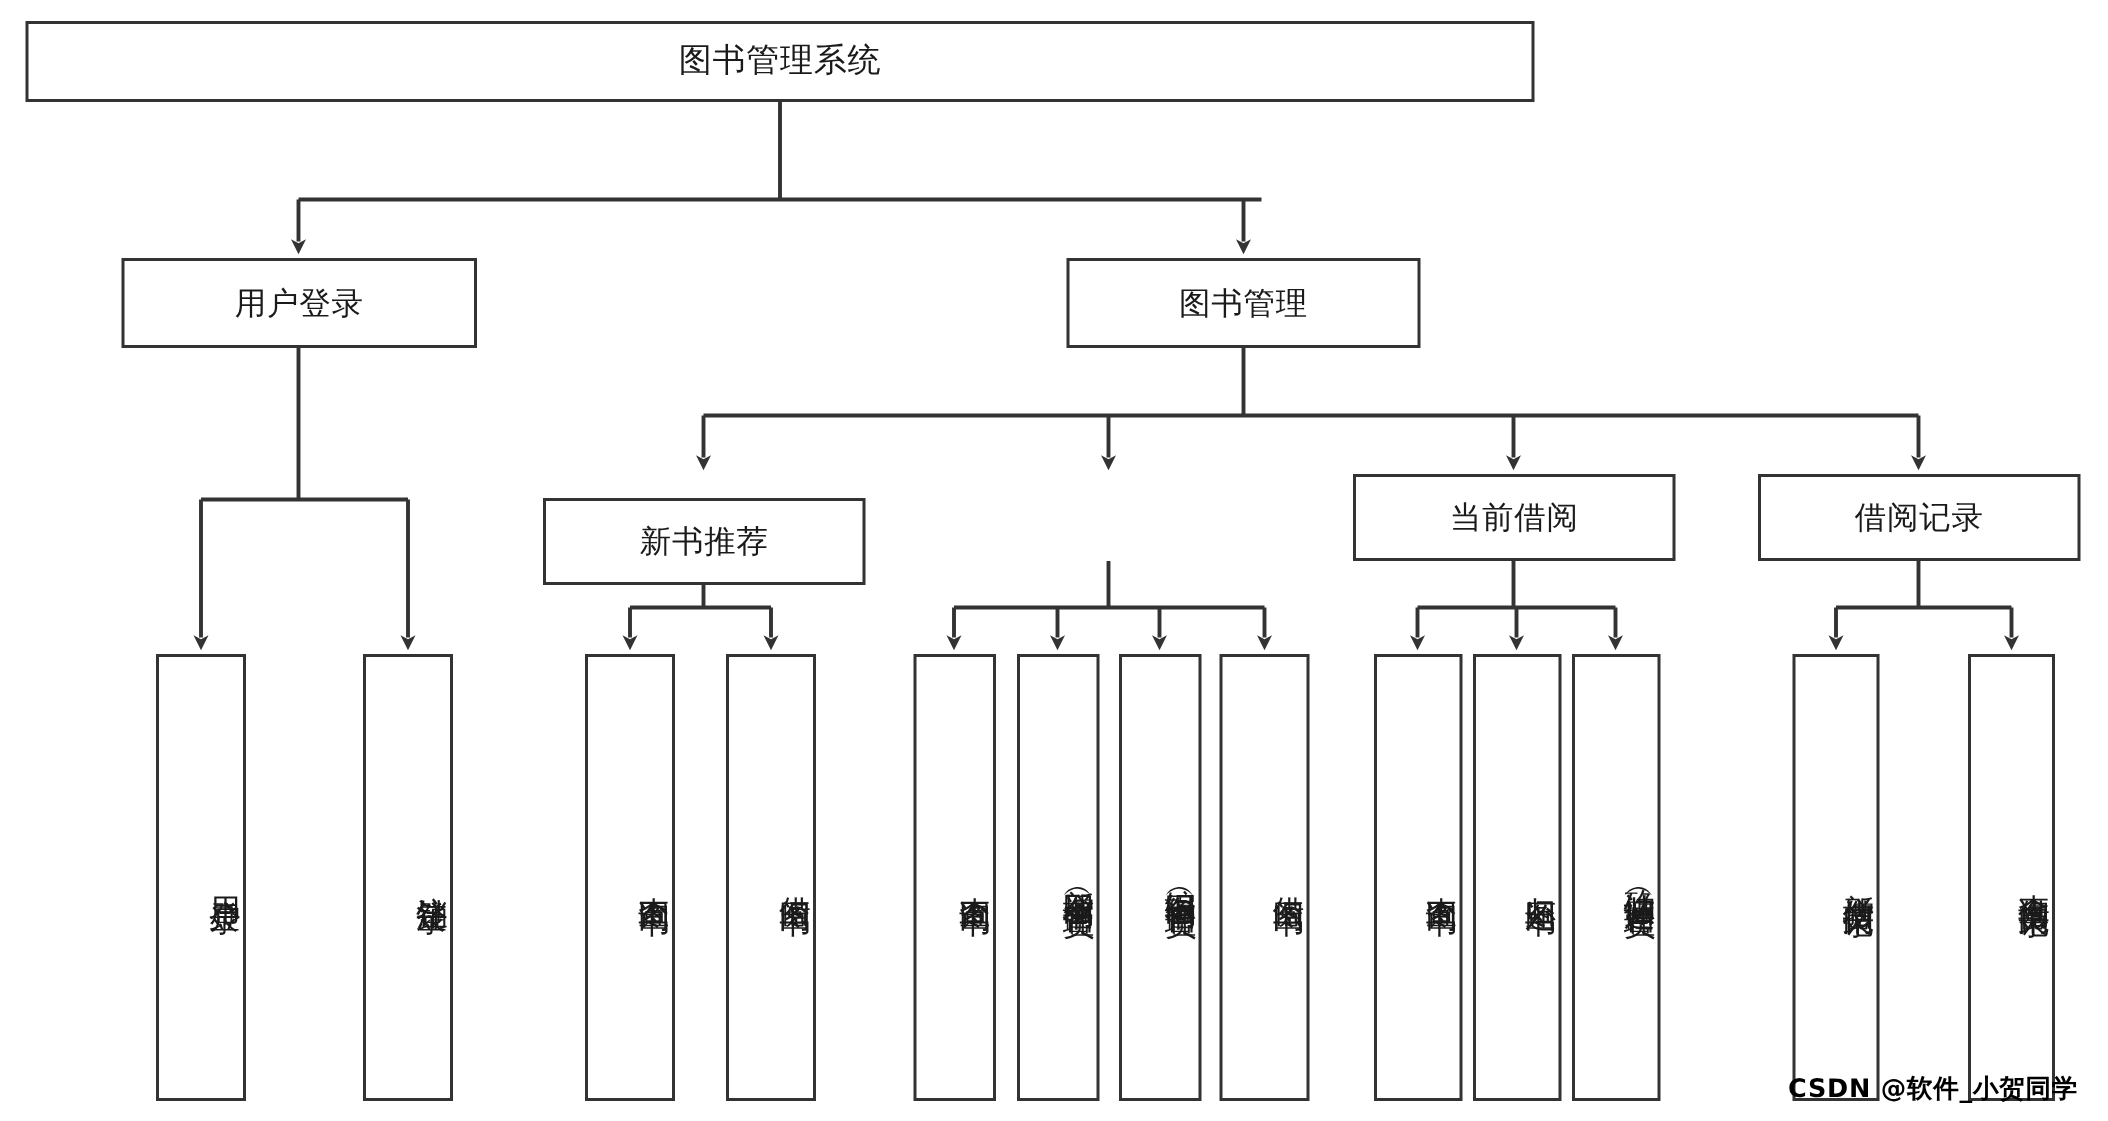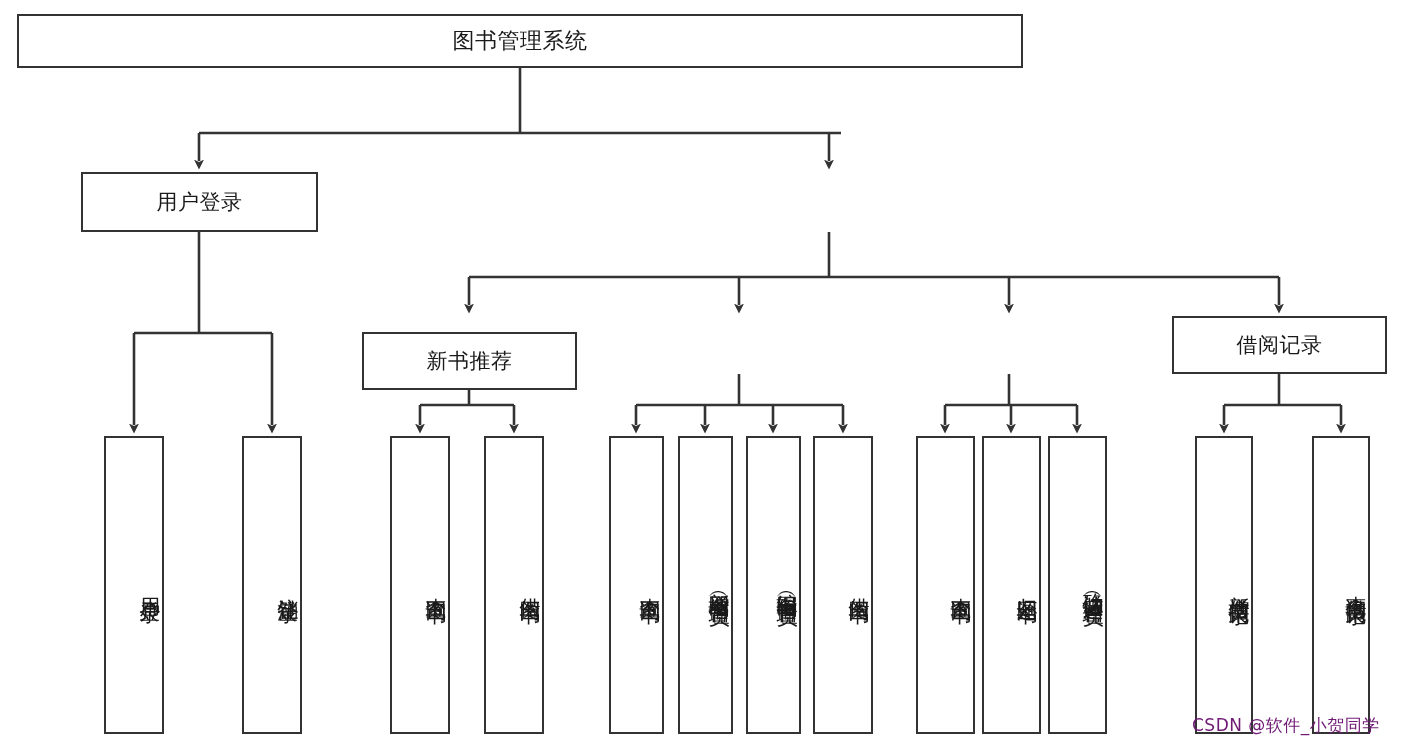--- a/index.html
+++ b/index.html
@@ -59,23 +59,24 @@
     white-space: normal;
   }
   .node.root {
     font-size: 22px;
   }
   .watermark {
     position: absolute;
     left: 1192px;
     top: 714px;
     font-size: 17px;
-    color: #701a75;
+    color: #000000;
     white-space: nowrap;
     letter-spacing: 0.5px;
+    font-weight: bold;
   }
 </style>
 </head>
 <body>
 
 <div id="canvas">
 
   <svg id="edges" viewBox="0 0 1405 747">
     <defs>
       <marker id="arrow" markerWidth="12" markerHeight="12" refX="1.5" refY="5" orient="auto" markerUnits="userSpaceOnUse">
@@ -139,26 +140,32 @@
   </svg>
 
   <div class="node h root" style="left:17px;top:14px;width:1006px;height:54px;">
     <span>图书管理系统</span>
   </div>
 
   <div class="node h" style="left:81px;top:172px;width:237px;height:60px;">
     <span>用户登录</span>
   </div>
 
+  <div class="node h" style="left:711px;top:172px;width:236px;height:60px;">
+    <span>图书管理</span>
+  </div>
 
   <div class="node h" style="left:362px;top:316px;width:215px;height:58px;margin-top:16px;">
     <span>新书推荐</span>
   </div>
 
 
+  <div class="node h" style="left:902px;top:316px;width:215px;height:58px;">
+    <span>当前借阅</span>
+  </div>
 
   <div class="node h" style="left:1172px;top:316px;width:215px;height:58px;">
     <span>借阅记录</span>
   </div>
 
   <div class="node v" style="left:104px;top:436px;width:60px;height:298px;">
     <span class="vtext">用户登录</span>
   </div>
 
   <div class="node v" style="left:242px;top:436px;width:60px;height:298px;">

